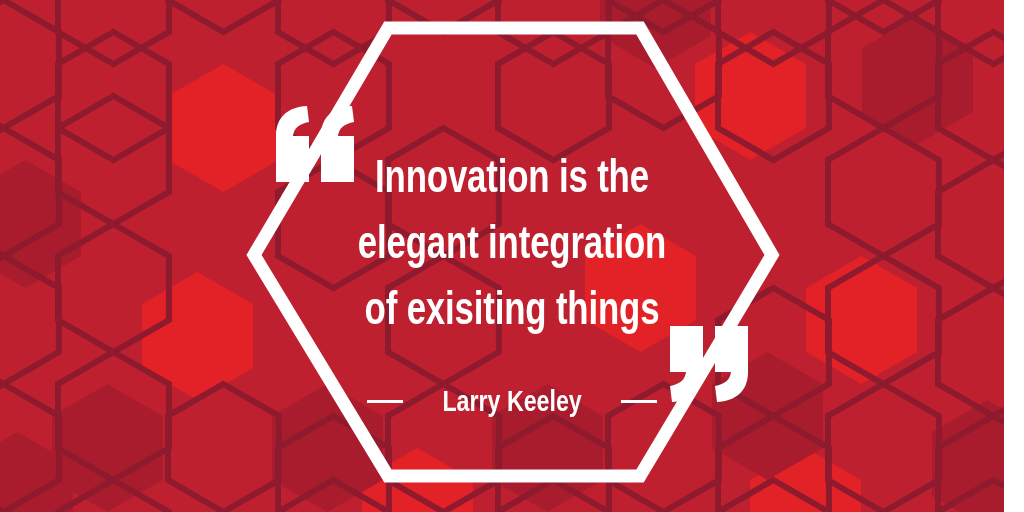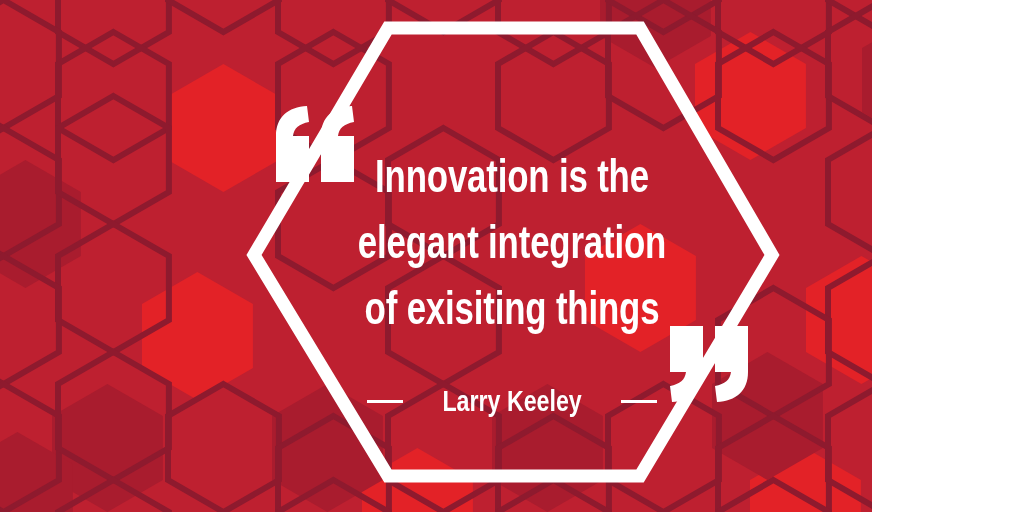--- a/index.html
+++ b/index.html
@@ -3,21 +3,21 @@
 <meta charset="utf-8">
 <title>Quote Card</title>
 <style>
   html, body {
     margin: 0;
     padding: 0;
     background: #ffffff;
   }
   #stage {
     position: relative;
-    width: 872px;
+    width: 1004px;
     height: 512px;
     overflow: hidden;
     font-family: "Liberation Sans", sans-serif;
     background: #737373;
   }
 
   
   #hex-bg {
     position: absolute;
     left: 0; top: 0;

